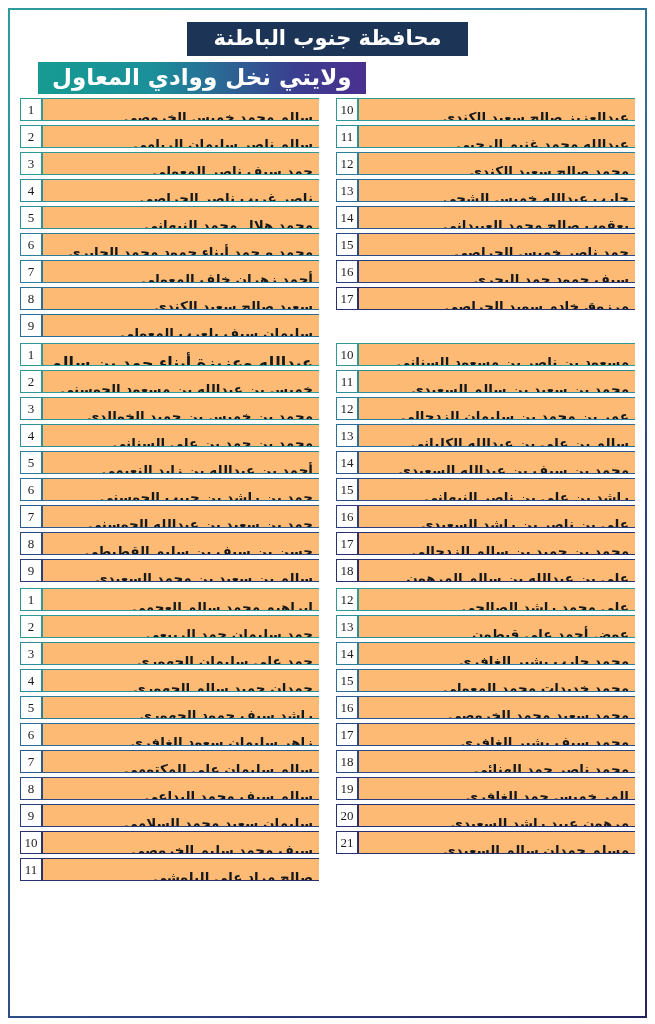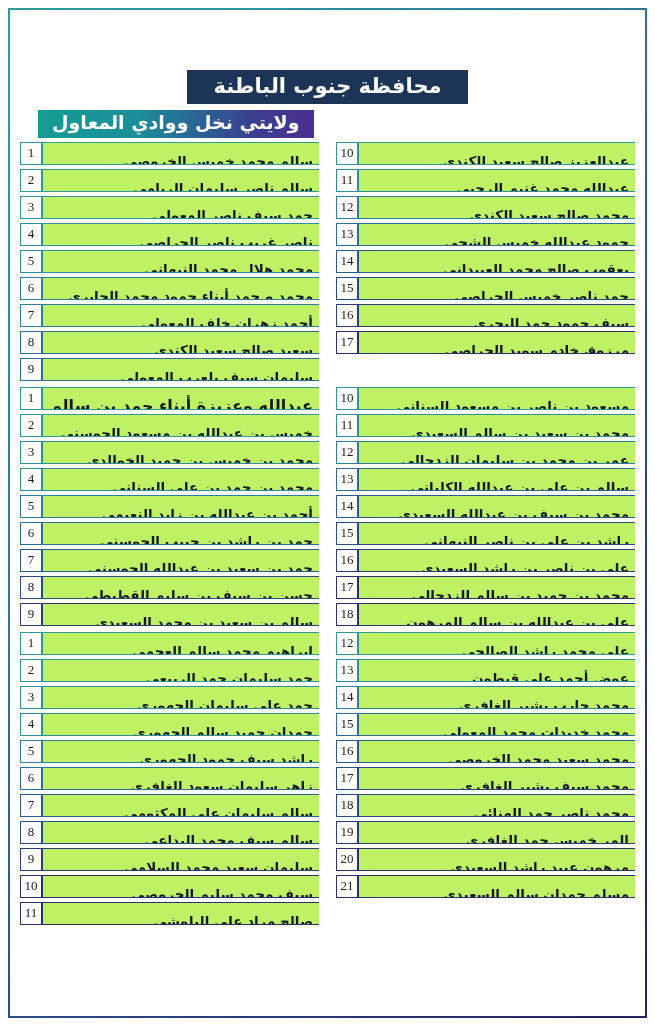--- a/index.html
+++ b/index.html
@@ -45,31 +45,30 @@
   }
   .gov-head .chip{
     display:inline-block;
     background:#1c3557;
     color:#ffffff;
     font-size:21px;
     font-weight:bold;
     letter-spacing:0.3px;
     padding:5px 26px 7px 26px;
     line-height:1.05;
-    margin-top:48px;
   }
   .wilayat-head{
     text-align:left;
     margin:6px 0 4px 0;
     padding-left:18px;
   }
   .wilayat-head .chip{
     display:inline-block;
     color:#ffffff;
-    font-size:19px;
+    font-size:23px;
     font-weight:bold;
     padding:3px 14px 5px 14px;
     line-height:1.05;
     background:linear-gradient(90deg,#169b92 0%,#1b8f9a 35%,#3a3f8f 78%,#4b2f8f 100%);
   }
 
   
   .cols{
     display:flex;
     flex-direction:row;
@@ -100,21 +99,21 @@
   }
   .name{
     flex:1 1 auto;
     display:flex;
     align-items:center;
     justify-content:flex-start;
     padding:15px 6px 0 4px;
     font-size:13.5px;
     font-weight:bold;
     color:#17181a;
-    background:#bef264;
+    background:#fdba74;
     border:1.4px solid #2f8f93;
     border-right:none;
     box-sizing:border-box;
     white-space:nowrap;
     overflow:hidden;
   }
   .row.tight .name{font-size:16px;}
   
   .c0 .num,.c0 .name{border-color:#2e9a97;}
   .c1 .num,.c1 .name{border-color:#2d8f99;}
@@ -154,21 +153,21 @@
           </div>
           <div class="row c1">
             <div class="name">عبدالله محمد غنيم الرحبي</div>
             <div class="num">11</div>
           </div>
           <div class="row c2">
             <div class="name">محمد صالح سعيد الكندي</div>
             <div class="num">12</div>
           </div>
           <div class="row c3">
-            <div class="name">حمود عبدالله خميس الشحي</div>
+            <div class="name">حارب عبدالله خميس الشحي</div>
             <div class="num">13</div>
           </div>
           <div class="row c4">
             <div class="name">يعقوب صالح محمد العبيداني</div>
             <div class="num">14</div>
           </div>
           <div class="row c5">
             <div class="name">حمد ناصر خميس الحراصي</div>
             <div class="num">15</div>
           </div>

